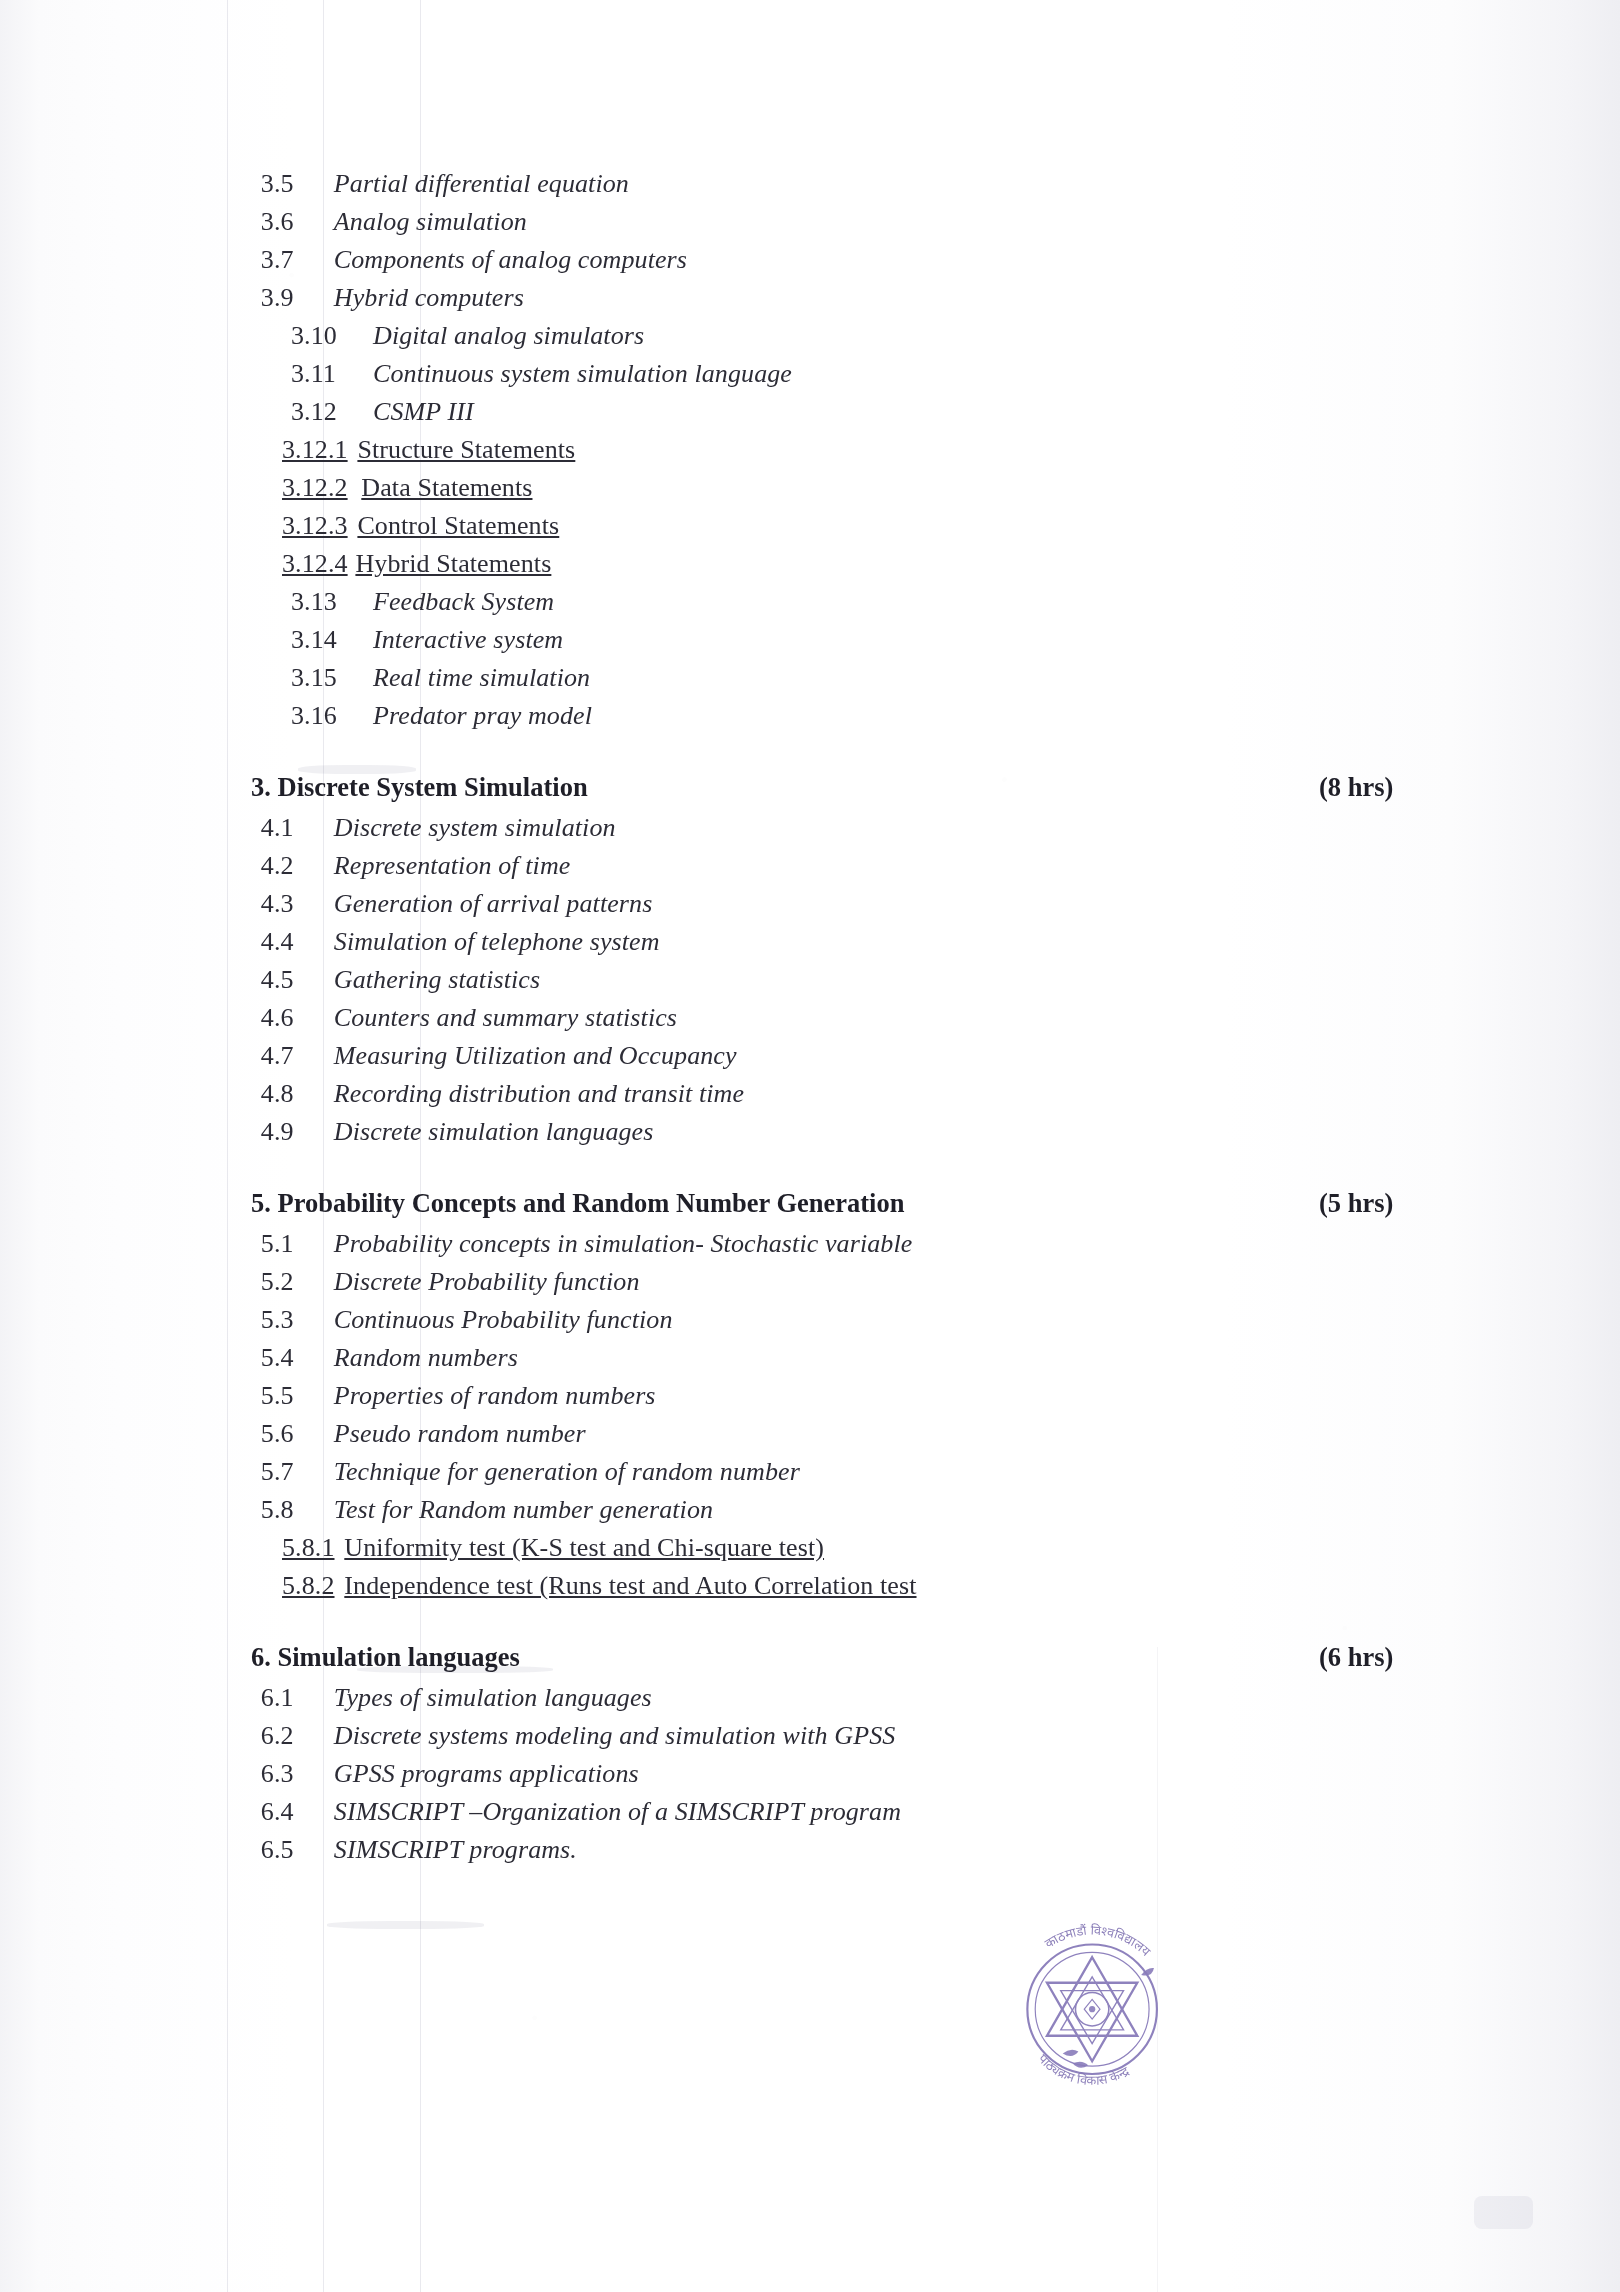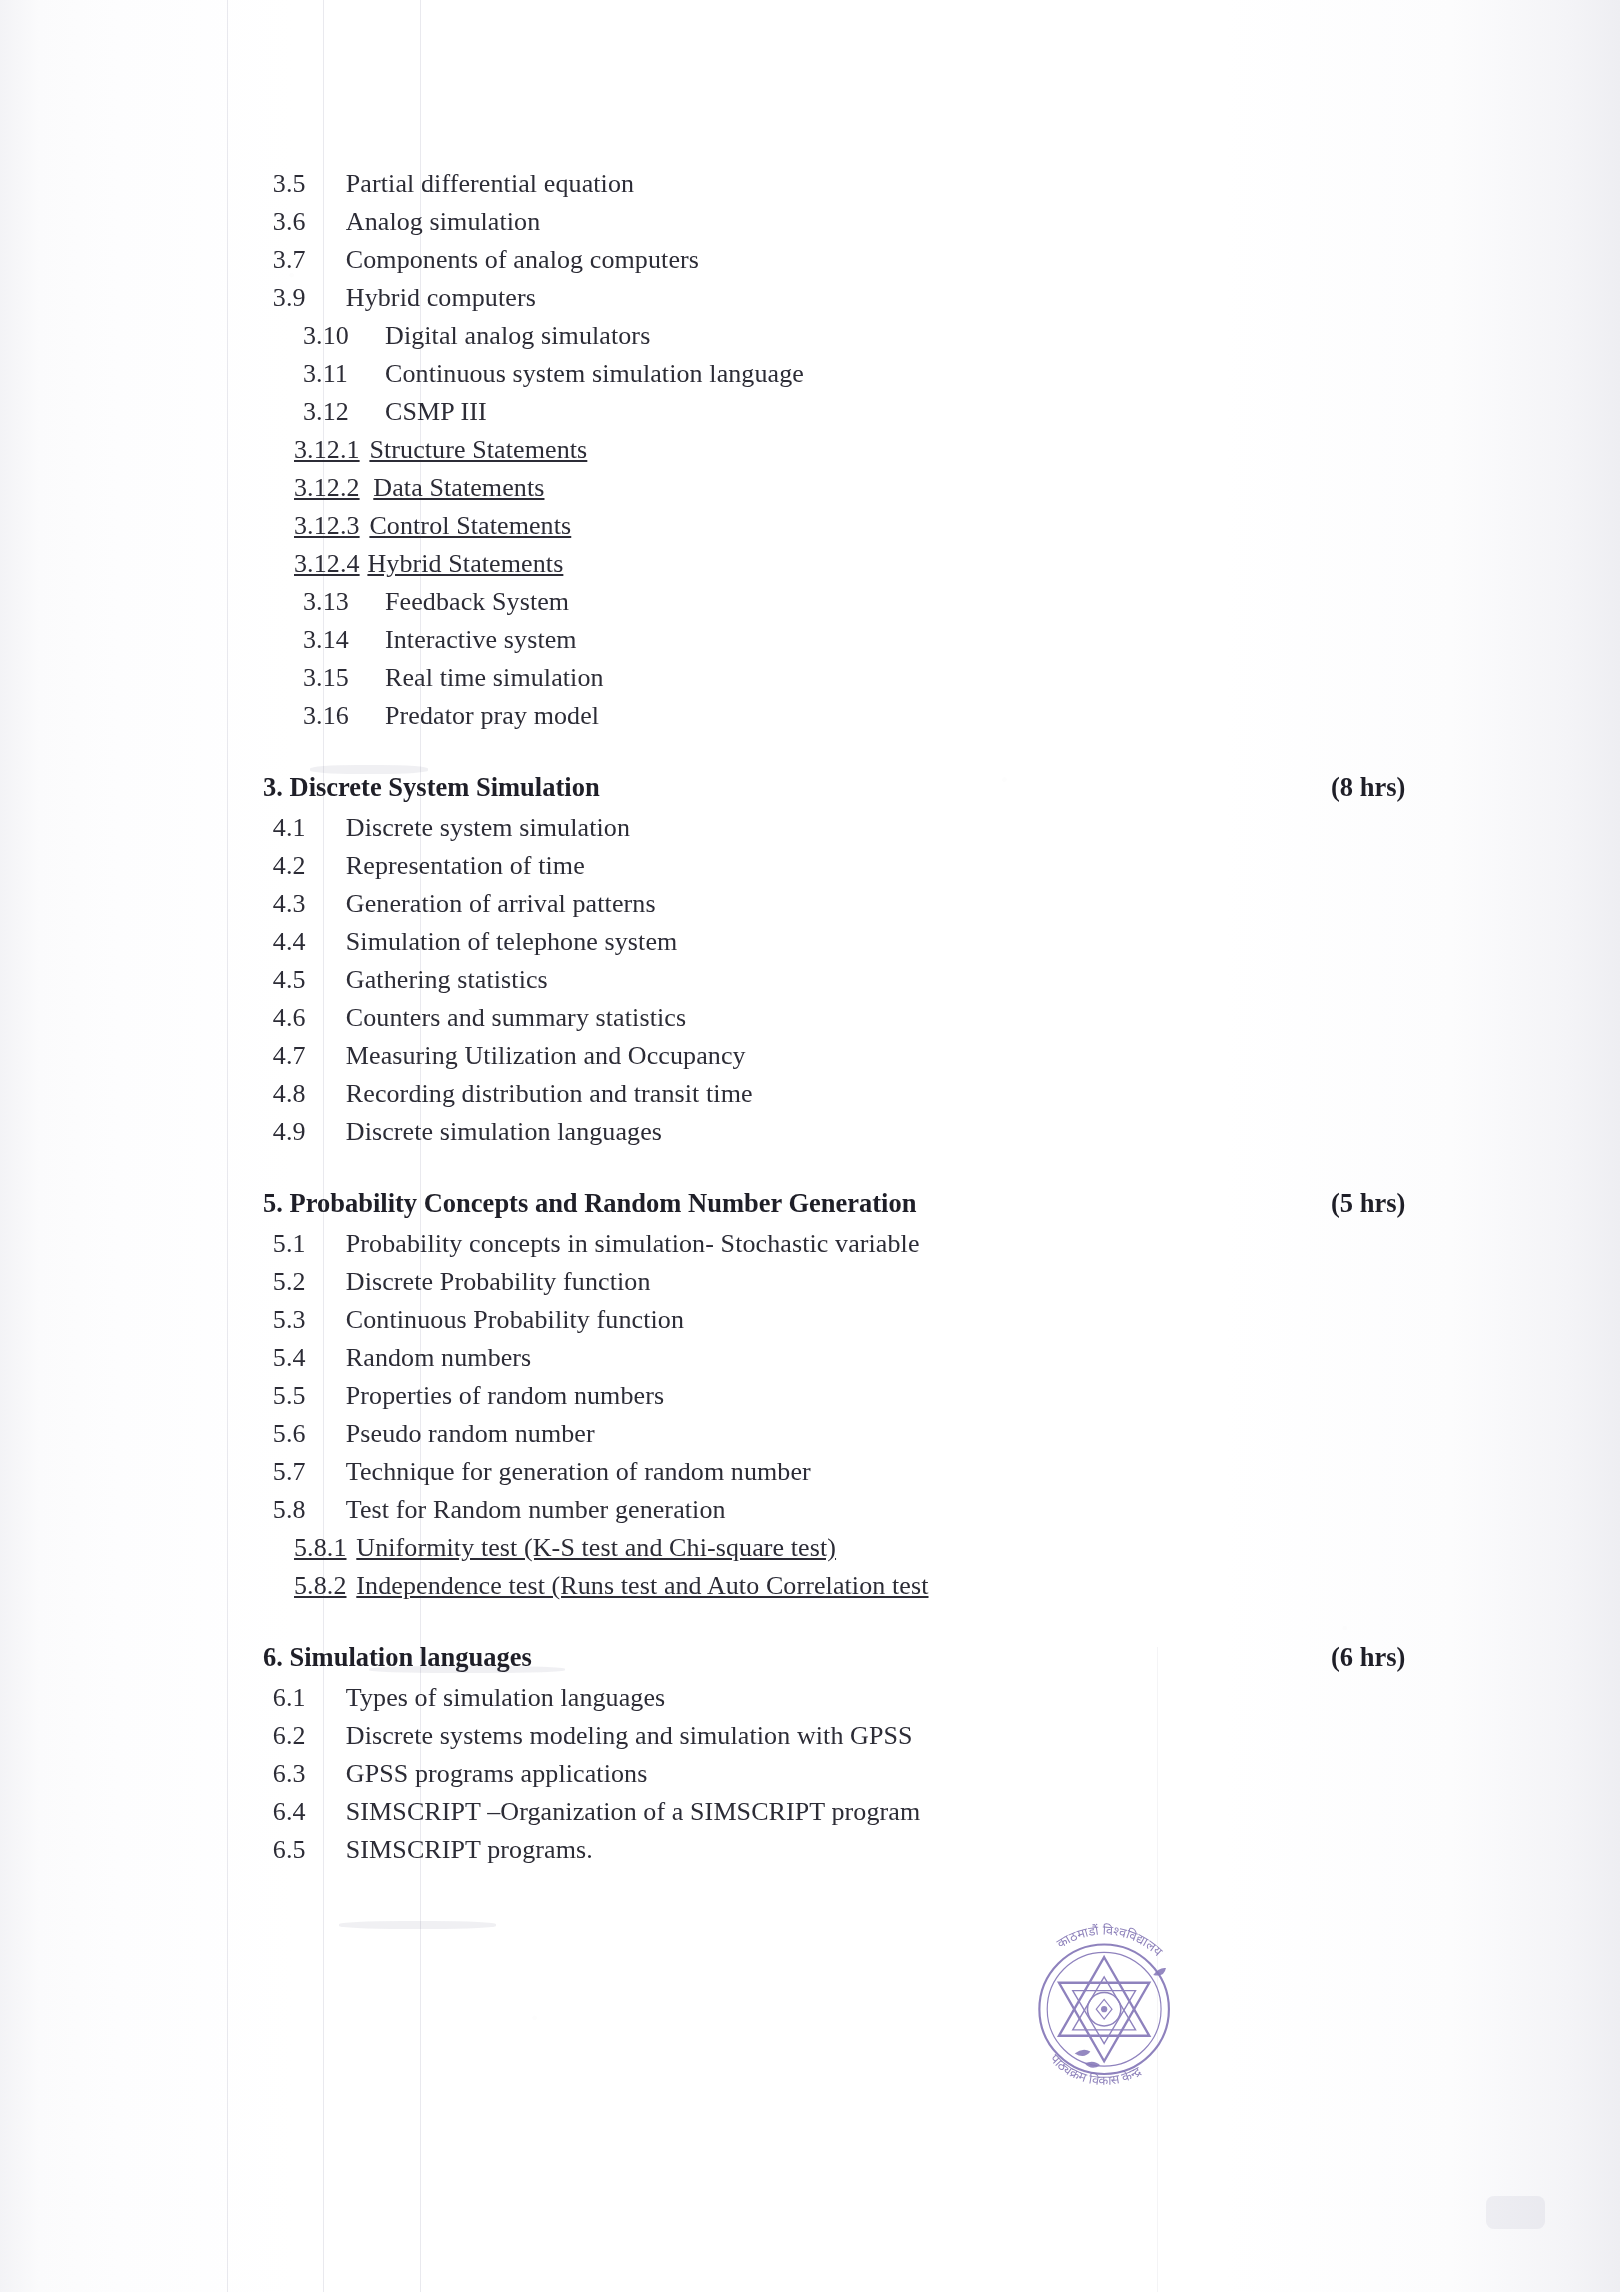--- a/index.html
+++ b/index.html
@@ -43,21 +43,21 @@
     width: 1px;
     background: rgba(120,120,150,0.16);
   }
   .crease.c1 { left: 227px; }
   .crease.c2 { left: 323px; }
   .crease.c3 { left: 420px; }
   .crease.c4 { left: 1157px; top: 1647px; opacity: .5; }
 
   .sheet {
     position: absolute;
-    left: 16px; top: 0;
+    left: 4px; top: 0;
     width: 1380px;
     height: 2293px;
   }
 
   .content {
     position: absolute;
     left: 247px;
     top: 165px;
     width: 1098px;
   }
@@ -73,21 +73,21 @@
   .num {
     flex: 0 0 auto;
     text-align: left;
   }
   .txt {
     flex: 1 1 auto;
   }
 
   
   .lvl1 .num { width: 73px; padding-left: 9.8px; }
-  .lvl1 .txt { padding-left: 0px; }
+  .lvl1 .txt { padding-left: 0px; font-style: italic; }
 
   
   .lvl1b .num { width: 82px; padding-left: 0px; margin-left: 40px; }
   .lvl2 { padding-left: 31px; text-decoration: underline; }
 
   .chapter {
     font-weight: bold;
     font-size: 26.5px;
     line-height: 39px;
     display: flex;

